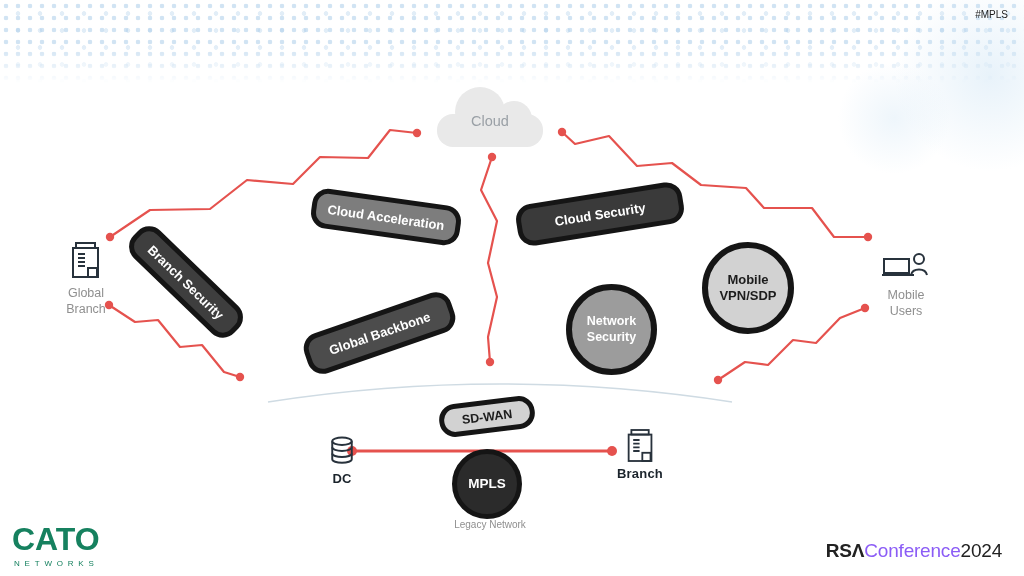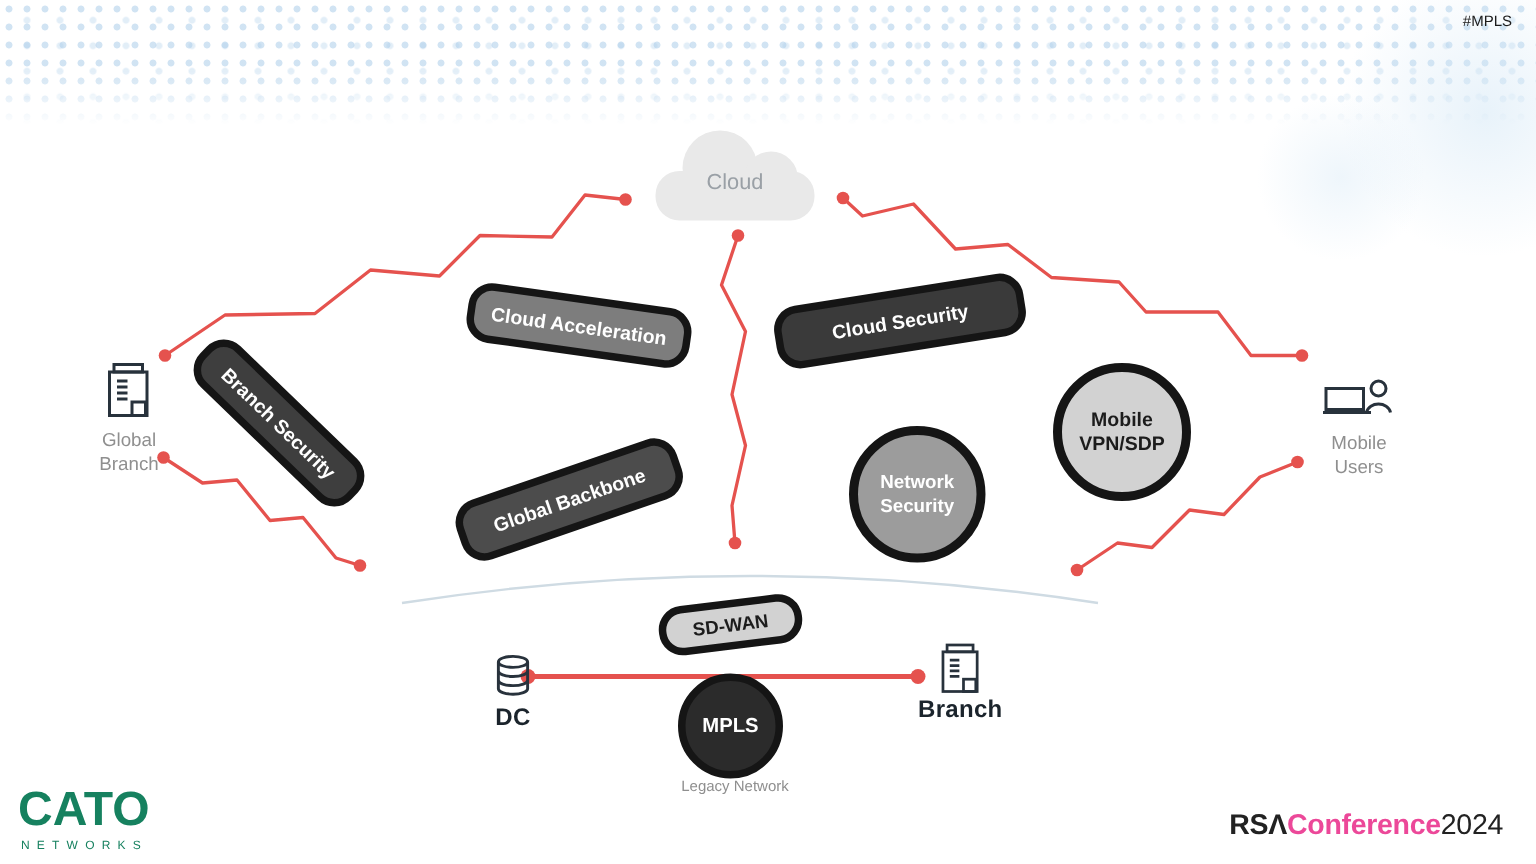--- a/index.html
+++ b/index.html
@@ -48,37 +48,37 @@
     display:flex;flex-direction:column;align-items:center;justify-content:center;
     text-align:center;font-weight:bold;line-height:1.25;}
   .circle-vpn{left:702px;top:242px;width:92px;height:92px;background:#d2d2d2;color:#1c1c1c;font-size:13px;}
   .circle-ns{left:566px;top:284px;width:91px;height:91px;background:#9c9c9c;color:#fff;font-size:12.5px;}
   .circle-mpls{left:452px;top:449px;width:70px;height:70px;background:#2b2b2b;color:#fff;
     font-size:13.5px;border-width:5px;}
 
   .endpoint{position:absolute;text-align:center;}
   .endpoint svg{display:block;margin:0 auto;}
   .ep-label{font-size:12.5px;color:#8f8f8f;line-height:16px;}
-  .ep-label.dark{font-size:16px;color:#1b242c;font-weight:bold;letter-spacing:.2px;margin-top:3px;}
+  .ep-label.dark{font-size:13px;color:#1b242c;font-weight:bold;letter-spacing:.2px;margin-top:3px;}
   .ep-gb{left:40px;top:241px;width:92px;}
   .ep-gb .ep-label:first-of-type{margin-top:6px;}
   .ep-mu{left:860px;top:251px;width:92px;}
   .ep-mu .ep-label:first-of-type{margin-top:6px;}
   .ep-dc{left:322px;top:434px;width:40px;}
   .ep-br{left:612px;top:428px;width:56px;}
   .legacy-label{position:absolute;left:417px;top:519px;width:146px;text-align:center;
     font-size:10px;color:#8f8f8f;}
 
   .cato{position:absolute;left:12px;top:521px;color:#16815f;}
   .cato-brand{font-size:32px;font-weight:bold;line-height:36px;letter-spacing:0;}
   .cato-sub{font-size:8px;font-weight:400;letter-spacing:4.8px;margin-top:2px;margin-left:2px;}
 
   .rsa{position:absolute;right:22px;top:540px;font-size:19px;color:#222;letter-spacing:-.2px;white-space:nowrap;}
   .rsa-b{font-weight:bold;}
-  .rsa-c{font-weight:700;color:#ec4899;}
+  .rsa-c{font-weight:400;color:#8b5cf6;}
   .rsa-y{font-weight:400;}
 </style>
 </head>
 <body>
 
 <div class="slide">
 
   <div class="dotband"></div>
   <div class="blob blob-a"></div>
   <div class="blob blob-b"></div>

